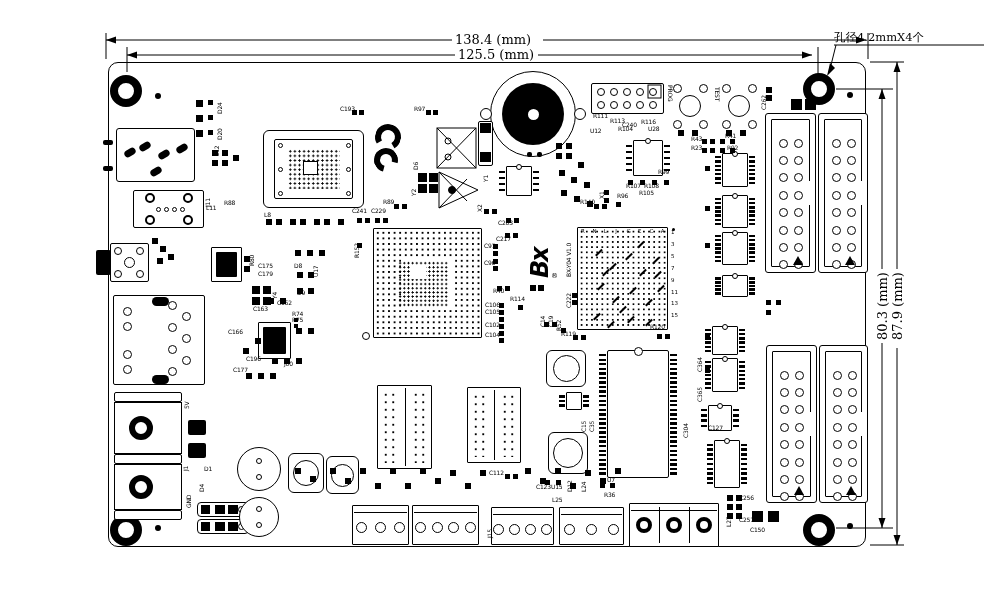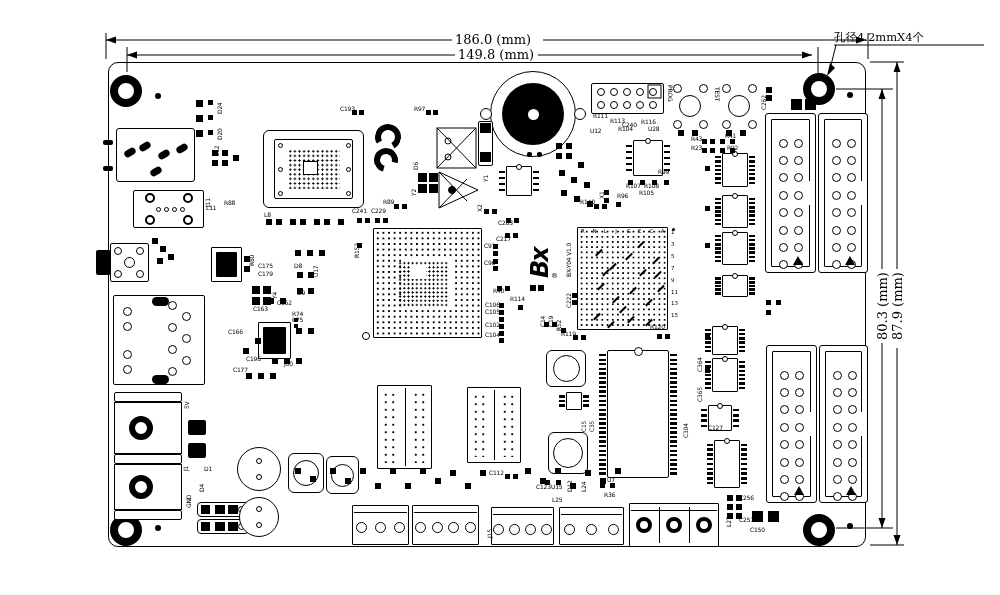--- a/index.html
+++ b/index.html
@@ -812,20 +812,20 @@
       <polygon points="127,55 137,51.5 137,58.5"></polygon>
         <polygon points="812,55 802,51.5 802,58.5"></polygon>
       <polygon points="882,89 878.5,99 885.5,99"></polygon>
         <polygon points="882,528 878.5,518 885.5,518"></polygon>
       <polygon points="897,62 893.5,72 900.5,72"></polygon>
         <polygon points="897,545 893.5,535 900.5,535"></polygon>
       <polygon points="827,76 835,68 830,63"></polygon>
     </g>
   </svg>
 
-  <div class="dim" style="left:452px;top:33px;">186.0 (mm)</div>
-  <div class="dim" style="left:455px;top:48px;">149.8 (mm)</div>
+  <div class="dim" style="left:452px;top:33px;">138.4 (mm)</div>
+  <div class="dim" style="left:455px;top:48px;">125.5 (mm)</div>
   <div class="dim rot" style="left:876px;top:343px;">80.3 (mm)</div>
   <div class="dim rot" style="left:891px;top:343px;">87.9 (mm)</div>
   <div id="holenote">孔径4.2mmX4个</div>
   <div id="logo">Bx</div>
   <div id="logoreg">®</div>
 </div>
 
 </body></html>

